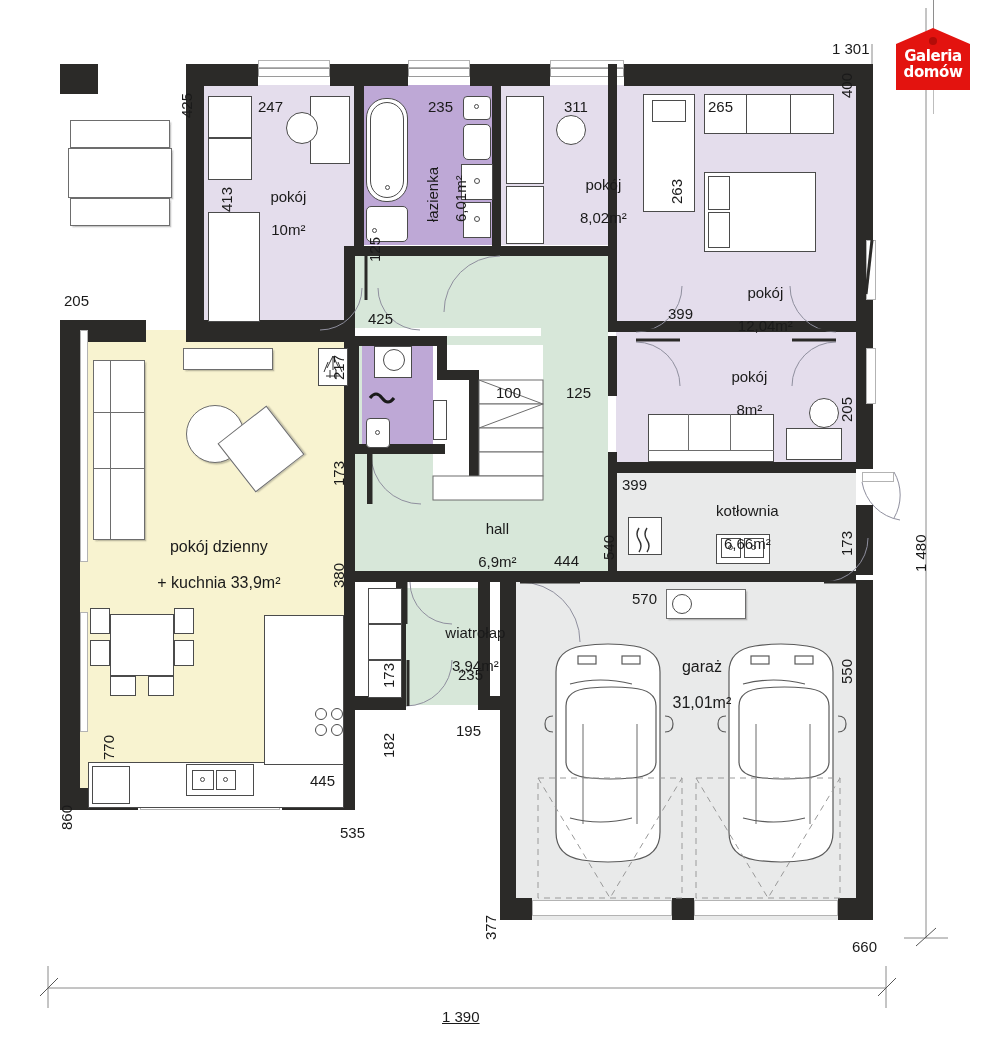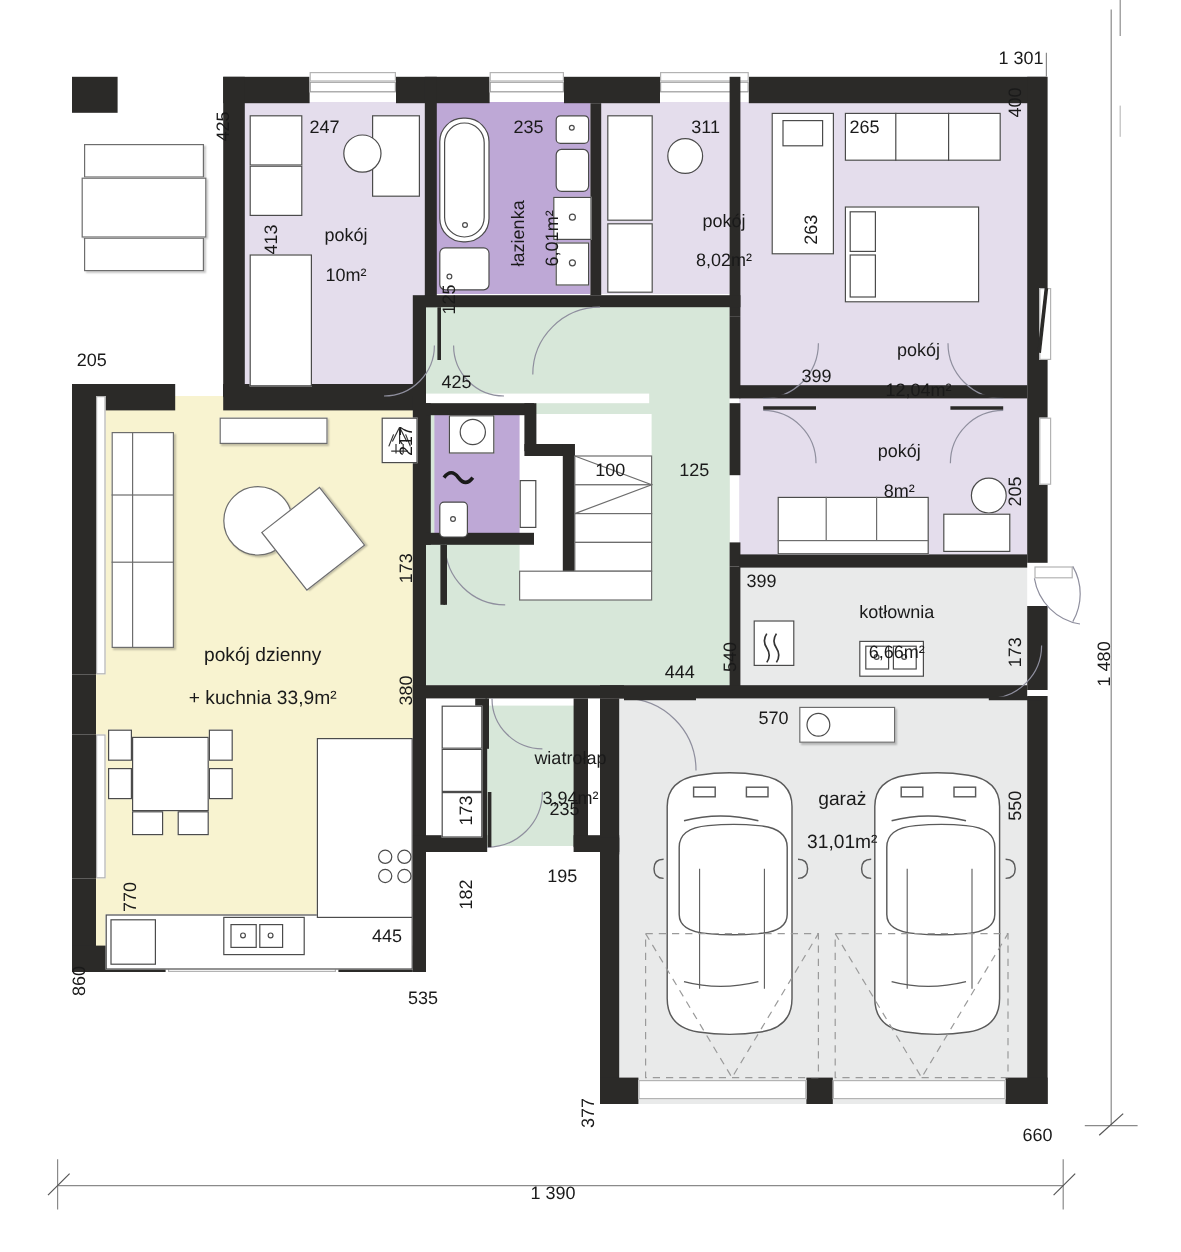--- a/index.html
+++ b/index.html
@@ -372,20 +372,24 @@
     <span>12,04m²</span>
   </div>
 
 
   <div class="lbl" style="left:686px;top:352px;width:110px;">
     <span>pokój</span><br>
     <span>8m²</span>
   </div>
 
 
+  <div class="lbl" style="left:434px;top:504px;width:110px;">
+    <span>hall</span><br>
+    <span>6,9m²</span>
+  </div>
 
   <div class="lbl" style="left:676px;top:486px;width:126px;">
     <span>kotłownia</span><br>
     <span>6,66m²</span>
   </div>
 
   <div class="lbl big" style="left:110px;top:520px;width:200px;">
     <span>pokój dzienny</span><br>
     <span>+ kuchnia 33,9m²</span>
   </div>
@@ -397,21 +401,21 @@
 
   <div class="lbl big" style="left:628px;top:640px;width:130px;">
     <span>garaż</span><br>
     <span>31,01m²</span>
   </div>
 
   <div class="dim v" style="left:178px;top:118px;">425</div>
   <div class="dim" style="left:258px;top:98px;">247</div>
   <div class="dim v" style="left:218px;top:212px;">413</div>
   <div class="dim" style="left:428px;top:98px;">235</div>
-  <div class="dim" style="left:576px;top:98px;text-align:right;">311</div>
+  <div class="dim" style="left:564px;top:98px;text-align:right;">311</div>
   <div class="dim" style="left:708px;top:98px;">265</div>
   <div class="dim v" style="left:838px;top:98px;">400</div>
   <div class="dim v" style="left:668px;top:204px;">263</div>
   <div class="dim v" style="left:366px;top:262px;">125</div>
   <div class="dim" style="left:368px;top:310px;">425</div>
   <div class="dim" style="left:668px;top:305px;">399</div>
   <div class="dim v" style="left:838px;top:422px;">205</div>
   <div class="dim" style="left:64px;top:292px;">205</div>
   <div class="dim v" style="left:330px;top:380px;">217</div>
   <div class="dim v" style="left:330px;top:486px;">173</div>
@@ -430,18 +434,24 @@
   <div class="dim" style="left:456px;top:722px;">195</div>
   <div class="dim v" style="left:100px;top:760px;">770</div>
   <div class="dim" style="left:310px;top:772px;">445</div>
   <div class="dim v" style="left:58px;top:830px;">860</div>
   <div class="dim" style="left:340px;top:824px;">535</div>
   <div class="dim v" style="left:482px;top:940px;">377</div>
   <div class="dim" style="left:852px;top:938px;">660</div>
 
   <div class="dim" style="left:832px;top:40px;">1 301</div>
   <div class="dim v" style="left:912px;top:572px;">1 480</div>
-  <div class="dim" style="left:442px;top:986px;">1 390</div>
+  <div class="dim" style="left:442px;top:1008px;text-decoration:underline;">1 390</div>
 
   <div id="logo-string"></div>
   <div id="logo-string2"></div>
+  <div id="logo-wrap">
+    <div id="logo-tag"></div>
+    <div id="logo-hole"></div>
+    <div id="logo-t1">Galeria</div>
+    <div id="logo-t2">domów</div>
+  </div>
 
 </div>
 
 </body></html>

